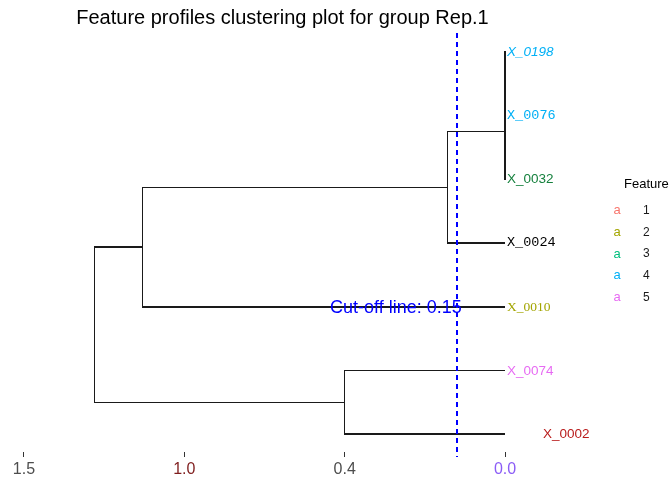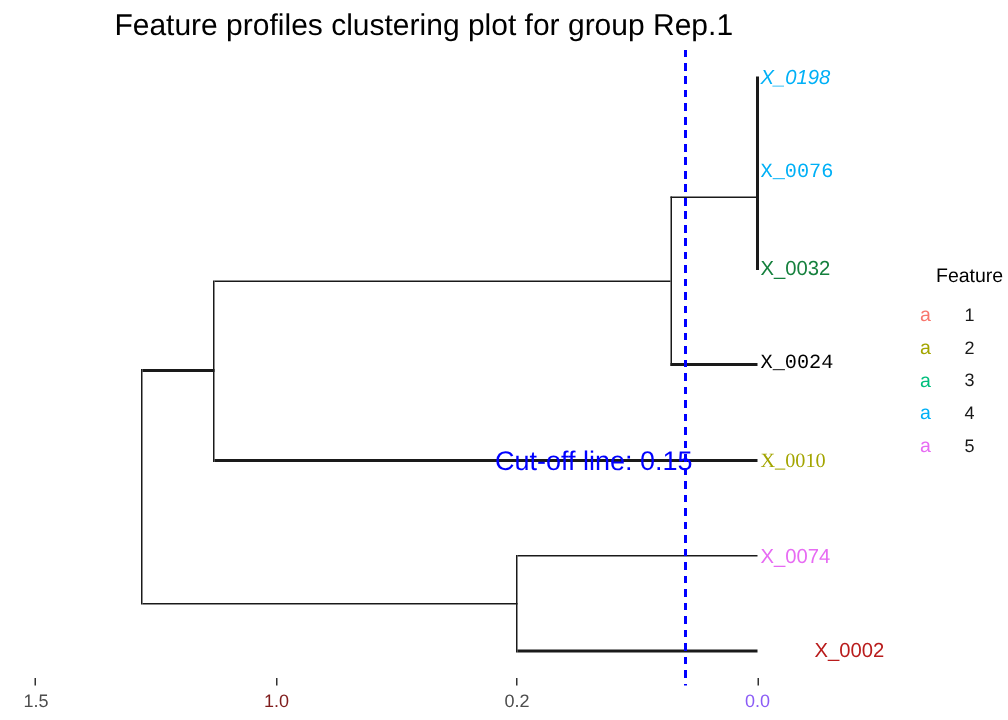--- a/index.html
+++ b/index.html
@@ -17,21 +17,21 @@
     position:absolute;width:2px;top:33px;height:424px;
     background:repeating-linear-gradient(to bottom,#0000FF 0px,#0000FF 5px,rgba(0,0,0,0) 5px,rgba(0,0,0,0) 9px);
   }
   .cutlabel{
     position:absolute;left:330px;top:300px;width:118px;text-align:right;
     font-size:18px;line-height:14px;color:#0000FF;white-space:nowrap;
   }
   .tick{position:absolute;width:1px;height:5px;top:452px;background:#333333;}
   .tick-label{
     position:absolute;top:460px;width:36px;text-align:center;
-    font-size:12px;color:#4D4D4D;
+    font-size:16px;color:#4D4D4D;
   }
   .legend{position:absolute;left:607px;top:176px;width:64px;}
   .legend-title{font-size:13px;color:#000000;padding-left:17px;margin-bottom:8px;}
   .legend-row{height:21.7px;display:flex;align-items:center;}
   .legend-glyph{width:16px;margin-left:2px;text-align:center;font-size:13px;font-weight:400;}
   .legend-num{margin-left:18px;font-size:12px;color:#1A1A1A;}
 </style>
 </head>
 <body>
 
@@ -64,21 +64,21 @@
 
   <div class="cutline" id="cutline" style="left: 455.899px;"></div>
   <div class="cutlabel">Cut-off line: 0.15</div>
 
   <div id="axis">
       <div class="tick" style="left: 23.495px; background: rgb(51, 51, 51);"></div>
       <div class="tick-label" style="left: 5.995px; color: rgb(77, 77, 77);">1.5</div>
       <div class="tick" style="left: 183.83px; background: rgb(51, 51, 51);"></div>
       <div class="tick-label" style="left: 166.33px; color: #7f1d1d;">1.0</div>
       <div class="tick" style="left: 344.165px; background: rgb(51, 51, 51);"></div>
-      <div class="tick-label" style="left: 326.665px; color: rgb(77, 77, 77);">0.2</div>
+      <div class="tick-label" style="left: 326.665px; color: rgb(77, 77, 77);">0.4</div>
       <div class="tick" style="left: 504.5px; background: rgb(51, 51, 51);"></div>
       <div class="tick-label" style="left: 487px; color: #8b5cf6;">0.0</div>
     </div>
 
   <div class="legend">
     <div class="legend-title">Feature</div>
     <div id="legend-rows">
         <div class="legend-row">
           <span class="legend-glyph" style="color: rgb(248, 118, 109);">a</span>
           <span class="legend-num">1</span>

